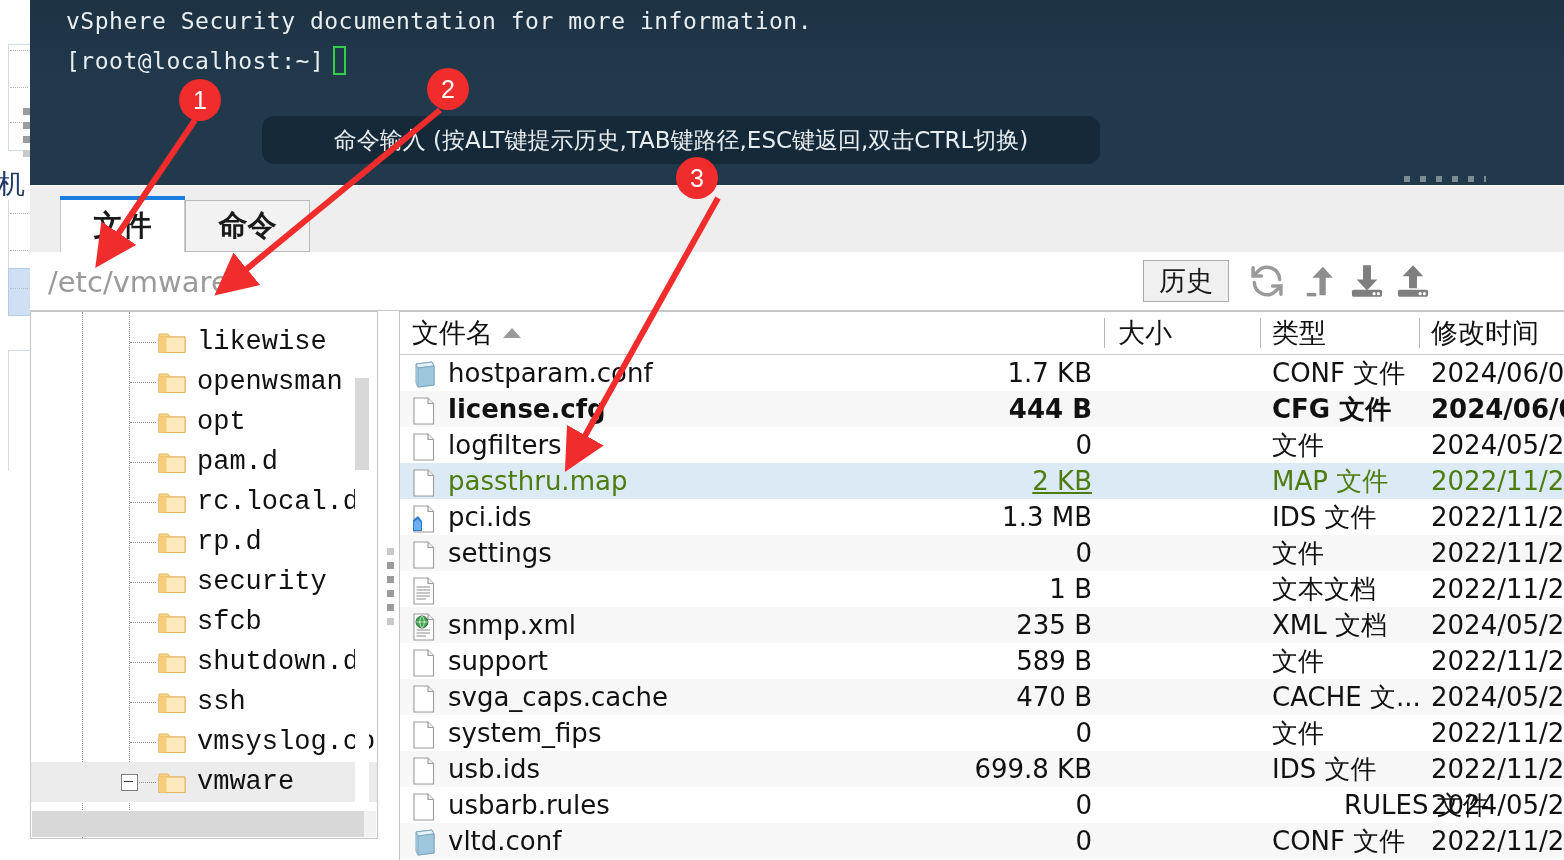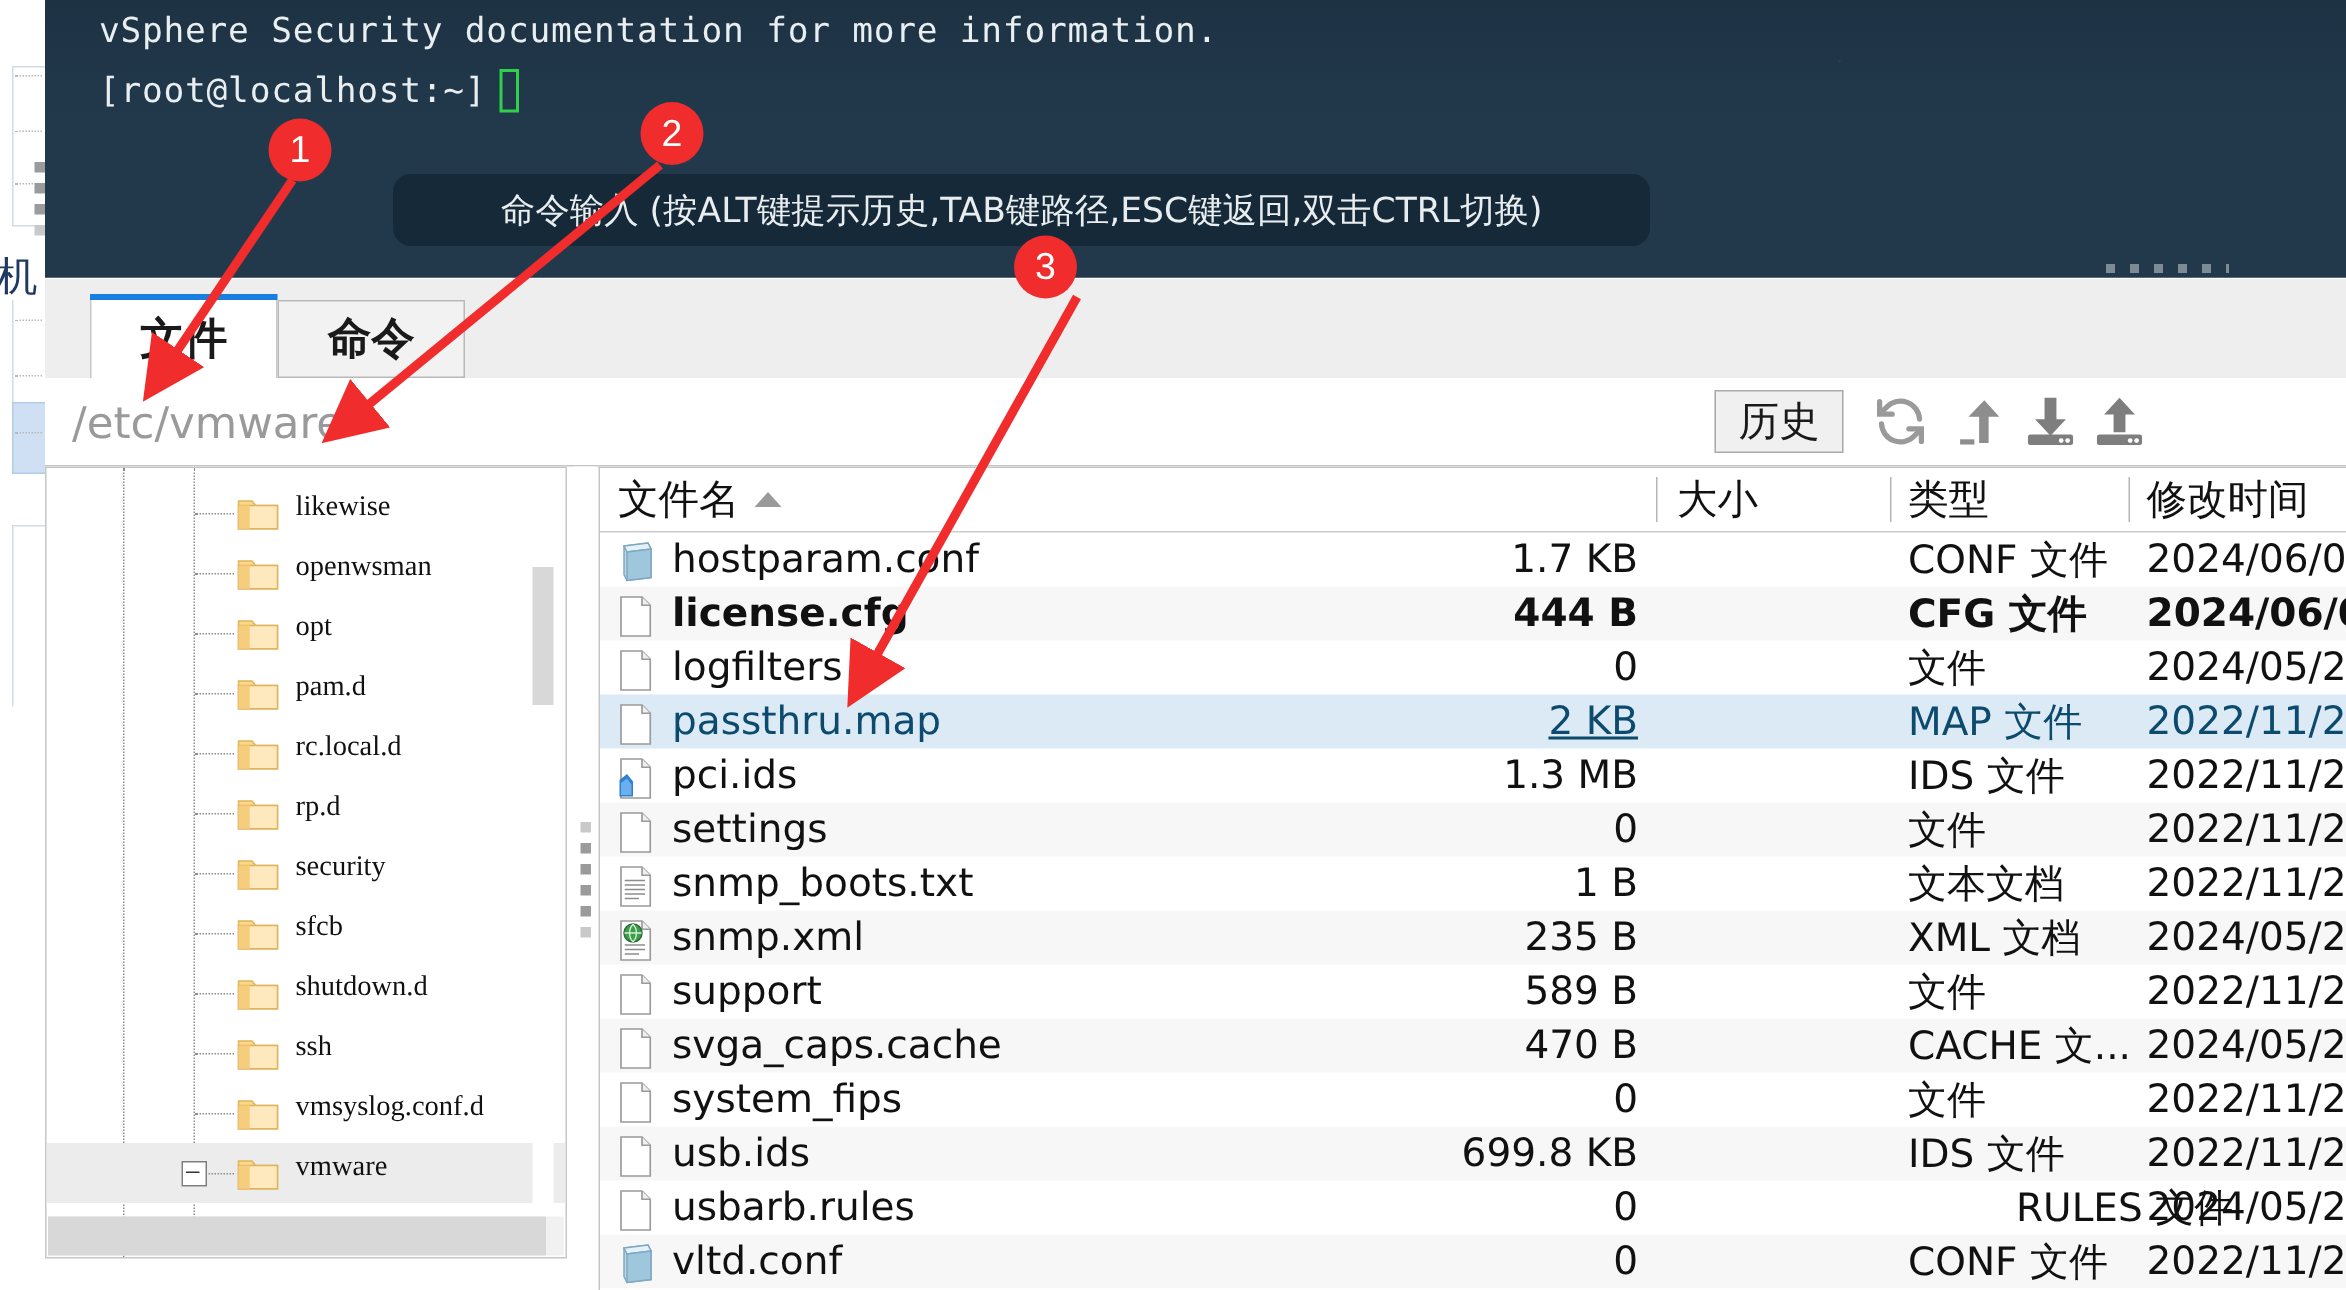--- a/index.html
+++ b/index.html
@@ -81,22 +81,22 @@
   .tb-ic{position:absolute;top:10px;width:38px;height:38px;}
   .tb-ic svg{display:block;}
 
   
   .treepanel{position:absolute;left:30px;top:311px;width:348px;height:528px;background:#ffffff;border:1px solid #c6c6c6;box-sizing:border-box;overflow:hidden;}
   .tree-guide{position:absolute;top:0;bottom:0;width:0;border-left:1px dotted #8c8c8c;}
   .tree-row{position:absolute;left:0;width:346px;height:40px;display:flex;align-items:center;}
   .tree-row.sel{background:#ececec;}
   .tr-elbow{position:absolute;width:26px;height:1px;border-top:1px dotted #8c8c8c;}
   .folder{position:absolute;width:28px;height:23px;}
-  .tree-label{position:absolute;font-size:19px;color:#111;white-space:nowrap;
-    font-family:Liberation Serif, serif;}
+  .tree-label{position:absolute;font-size:27px;color:#111;white-space:nowrap;
+    font-family:Liberation Mono, monospace;}
   .expander{position:absolute;width:17px;height:17px;border:1px solid #7e7e7e;background:#fff;box-sizing:border-box;}
   .expander::before{content:"";position:absolute;left:2px;top:6px;width:9px;height:1px;background:#333;}
 
   .tree-vscroll{position:absolute;right:8px;top:1px;width:14px;bottom:1px;background:#ffffff;}
   .tree-vthumb{position:absolute;right:8px;width:14px;background:#d8d8d8;}
   .tree-hscroll{position:absolute;left:1px;right:1px;bottom:1px;height:26px;background:#f1f1f1;}
   .tree-hthumb{position:absolute;left:1px;bottom:1px;height:26px;background:#d8d8d8;}
 
   
   .vsplit{position:absolute;left:383px;top:311px;width:14px;height:528px;background:#ffffff;}
@@ -108,21 +108,21 @@
   .hcell{position:absolute;top:0;height:42px;display:flex;align-items:center;
     font-size:27px;color:#111;font-family:"DejaVu Sans","Liberation Sans",sans-serif;white-space:nowrap;}
   .hsep{position:absolute;top:6px;width:1px;height:30px;background:#b5b5b5;}
   .sortarrow{margin-left:10px;width:0;height:0;border-left:9px solid transparent;border-right:9px solid transparent;border-bottom:10px solid #9a9a9a;}
 
   .frow{position:absolute;left:0;width:1165px;height:36px;}
   .frow.alt{background:#f7f7f7;}
   .frow.selected{background:#dbeaf5;}
   .fc{position:absolute;top:0;height:36px;display:flex;align-items:center;
     font-size:26px;color:#111;font-family:"DejaVu Sans","Liberation Sans",sans-serif;white-space:nowrap;}
-  .frow.selected .fc{color:#0c4a6e;}
+  .frow.selected .fc{color:#4d7c0f;}
   .fc.num{justify-content:flex-end;}
   .ficon{position:absolute;left:12px;top:6px;width:26px;height:26px;}
 </style>
 </head>
 <body>
 
 <div id="root">
 
   <div class="far-left">
     <div class="fl-box" style="top:44px;height:105px;"></div>
@@ -419,21 +419,20 @@
               <path d="M2 1 H16 L21.5 6.5 V27 H2 Z" fill="#ffffff" stroke="#9a9a9a" stroke-width="1.1"></path>
               <path d="M16 1 L16 6.5 L21.5 6.5" fill="#efefef" stroke="#9a9a9a" stroke-width="1.1"></path>
               <g stroke="#8d8d8d" stroke-width="1">
                 <path d="M4.5 10 H18"></path>
                 <path d="M4.5 13 H18"></path>
                 <path d="M4.5 16 H18"></path>
                 <path d="M4.5 19 H18"></path>
                 <path d="M4.5 22 H14"></path>
               </g>
             </svg></div>
-          <div class="fc" style="left: 48px;">snmp_boots.txt</div>
           <div class="fc num" style="left: 560px; width: 132px;">1 B</div>
           <div class="fc" style="left: 872px;">文本文档</div>
           <div class="fc" style="left: 1031px;">2022/11/24 13:24</div>
         </div>
         <div class="frow alt" style="top: 295px;">
           <div class="ficon"><svg width="23" height="28" viewBox="0 0 23 28">
               <path d="M2 1 H16 L21.5 6.5 V27 H2 Z" fill="#ffffff" stroke="#9a9a9a" stroke-width="1.1"></path>
               <path d="M16 1 L16 6.5 L21.5 6.5" fill="#efefef" stroke="#9a9a9a" stroke-width="1.1"></path>
               <g stroke="#8d8d8d" stroke-width="1">
                 <path d="M4.5 17 H18"></path>

